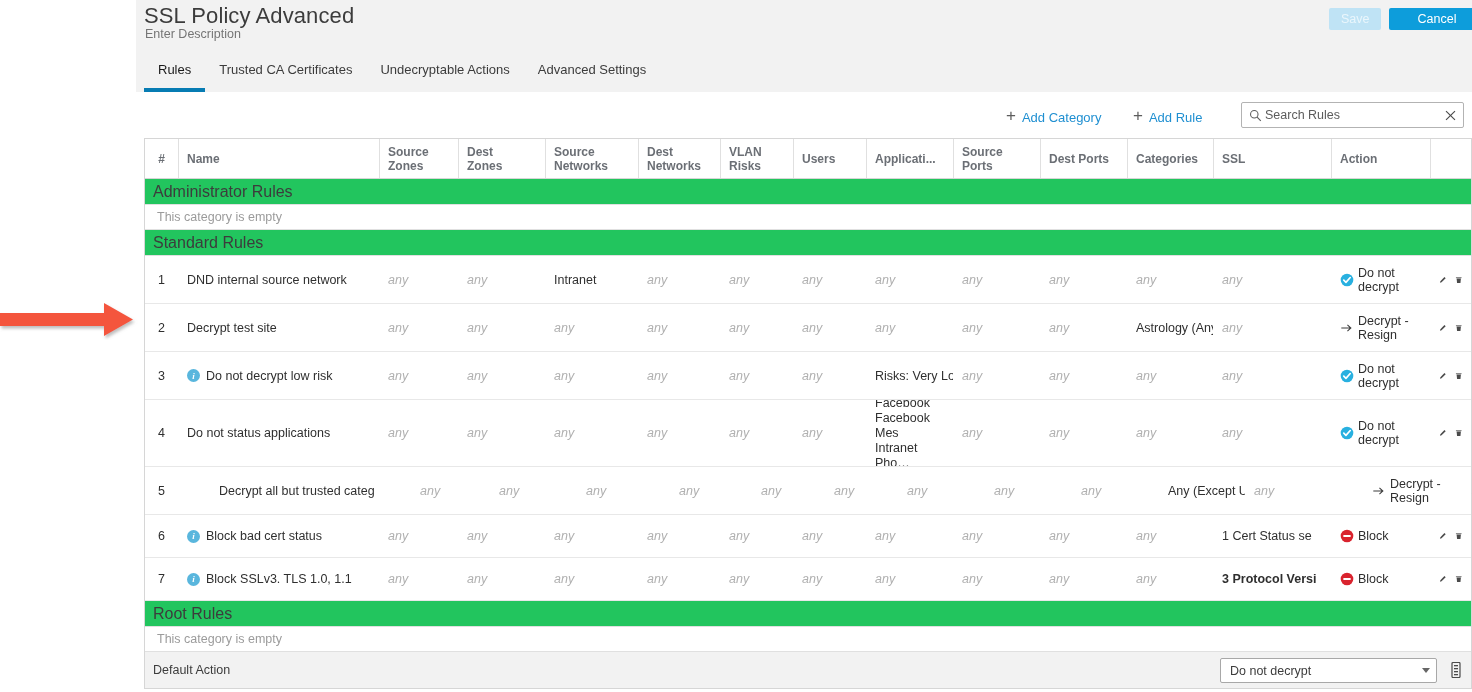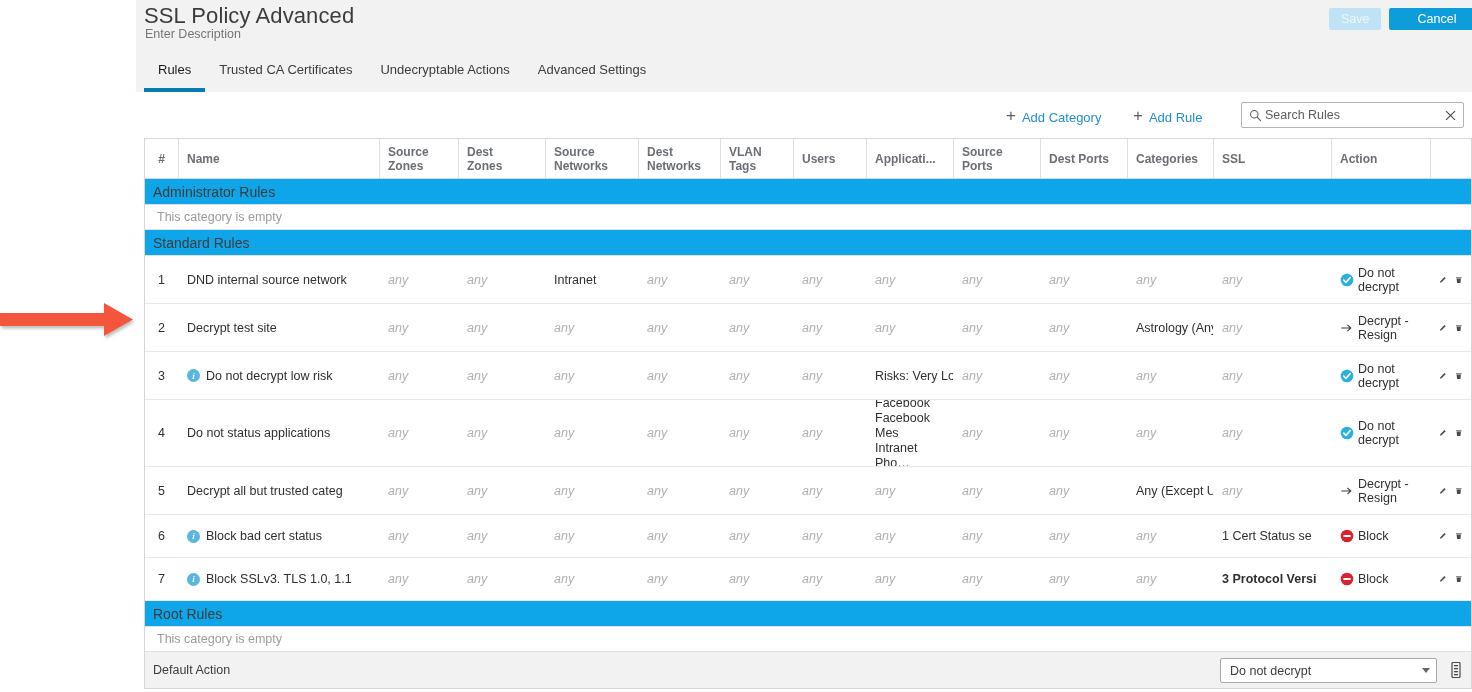--- a/index.html
+++ b/index.html
@@ -93,22 +93,22 @@
   .hcell {
     display: flex; align-items: center; padding: 0 8px;
     color: #6b6f75; font-weight: bold; font-size: 12px; line-height: 14px;
     border-right: 1px solid #e0e0e0; overflow: hidden;
   }
   .hcell:last-child { border-right: none; }
   .hcell span { display: block; }
 
   .catrow {
     display: flex; align-items: center; height: 26px;
-    background: #0ea5e9; border-bottom: 1px solid #e0e0e0;
-    padding-left: 8px; color: #3c3c3c; font-size: 14px;
+    background: #22c55e; border-bottom: 1px solid #e0e0e0;
+    padding-left: 8px; color: #3c3c3c; font-size: 16px;
   }
   .emptyrow {
     display: flex; align-items: center; height: 25px;
     background: #ffffff; border-bottom: 1px solid #e0e0e0;
     padding-left: 12px; color: #9b9b9b; font-size: 12.5px;
   }
   .rrow {
     display: flex; border-bottom: 1px solid #e8e8e8; background: #fff;
     align-items: stretch;
   }
@@ -233,21 +233,21 @@
         </div>
         <div class="hcell" style="width: 82px; flex: 0 0 82px;">
           <div>
             <span>Dest</span>
             <span>Networks</span>
           </div>
         </div>
         <div class="hcell" style="width: 73px; flex: 0 0 73px;">
           <div>
             <span>VLAN</span>
-            <span>Tags</span>
+            <span>Risks</span>
           </div>
         </div>
         <div class="hcell" style="width: 73px; flex: 0 0 73px;">
           <div>
             <span>Users</span>
           </div>
         </div>
         <div class="hcell" style="width: 87px; flex: 0 0 87px;">
           <div>
             <span>Applicati...</span>
@@ -429,21 +429,21 @@
             <path d="M11.6,1.6 L14.2,4.2 L5.4,13 L2,14 L2.9,10.5 Z" fill="#4a4a4a"></path>
           </svg>
           <svg width="14" height="14" viewBox="0 0 16 16" class="op-btn">
             <rect x="2" y="2.4" width="12" height="1.6" fill="#4a4a4a"></rect>
             <path d="M3.4,4.6 L12.6,4.6 L11.6,14.2 L4.4,14.2 Z" fill="#4a4a4a"></path>
           </svg>
         </div>
       </div>
       <div class="rrow" style="height: 48px;">
         <div class="cell" style="width: 34px; flex: 0 0 34px; justify-content: center;">5</div>
-        <div class="cell name-cell" style="width: 201px; flex: 0 0 201px;">
+        <div class="cell name-cell" style="width: 201px; flex: 0 0 201px; margin-left: 32px;">
           <span>Decrypt all but trusted categ</span>
         </div>
         <div class="cell any" style="width: 79px; flex: 0 0 79px;">any</div>
         <div class="cell any" style="width: 87px; flex: 0 0 87px;">any</div>
         <div class="cell any" style="width: 93px; flex: 0 0 93px;">any</div>
         <div class="cell any" style="width: 82px; flex: 0 0 82px;">any</div>
         <div class="cell any" style="width: 73px; flex: 0 0 73px;">any</div>
         <div class="cell any" style="width: 73px; flex: 0 0 73px;">any</div>
         <div class="cell any" style="width: 87px; flex: 0 0 87px;">any</div>
         <div class="cell any" style="width: 87px; flex: 0 0 87px;">any</div>

